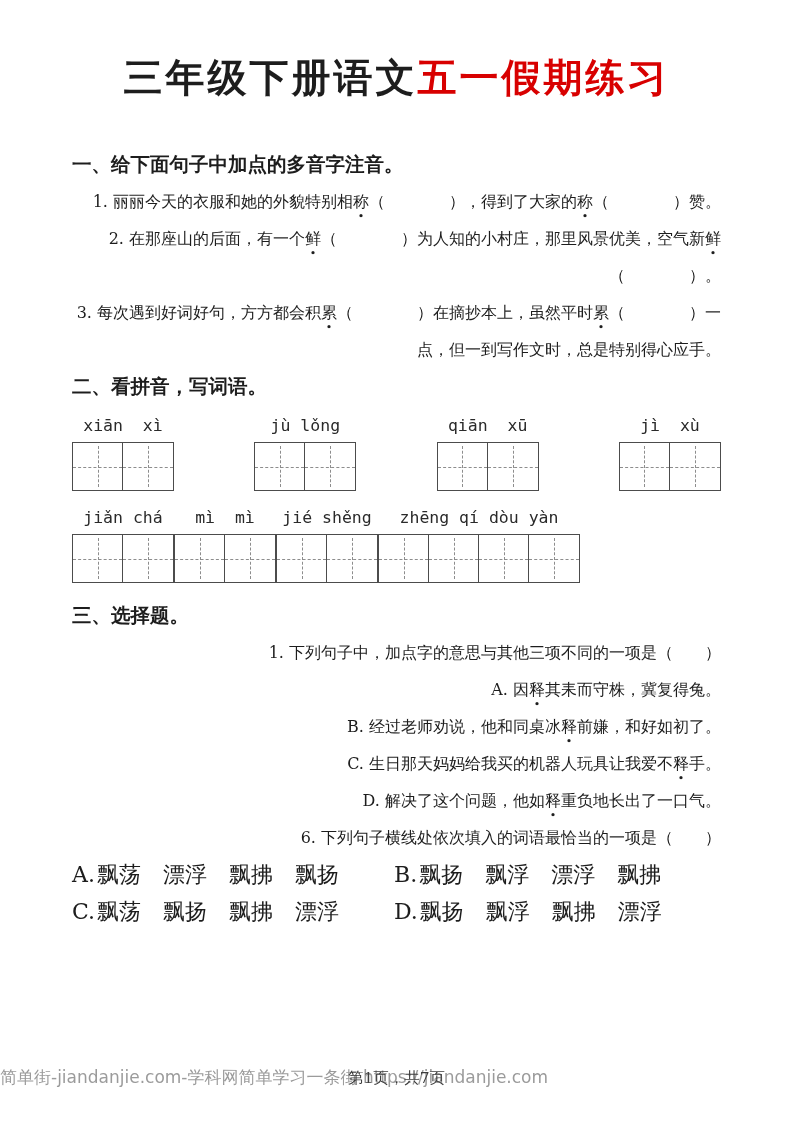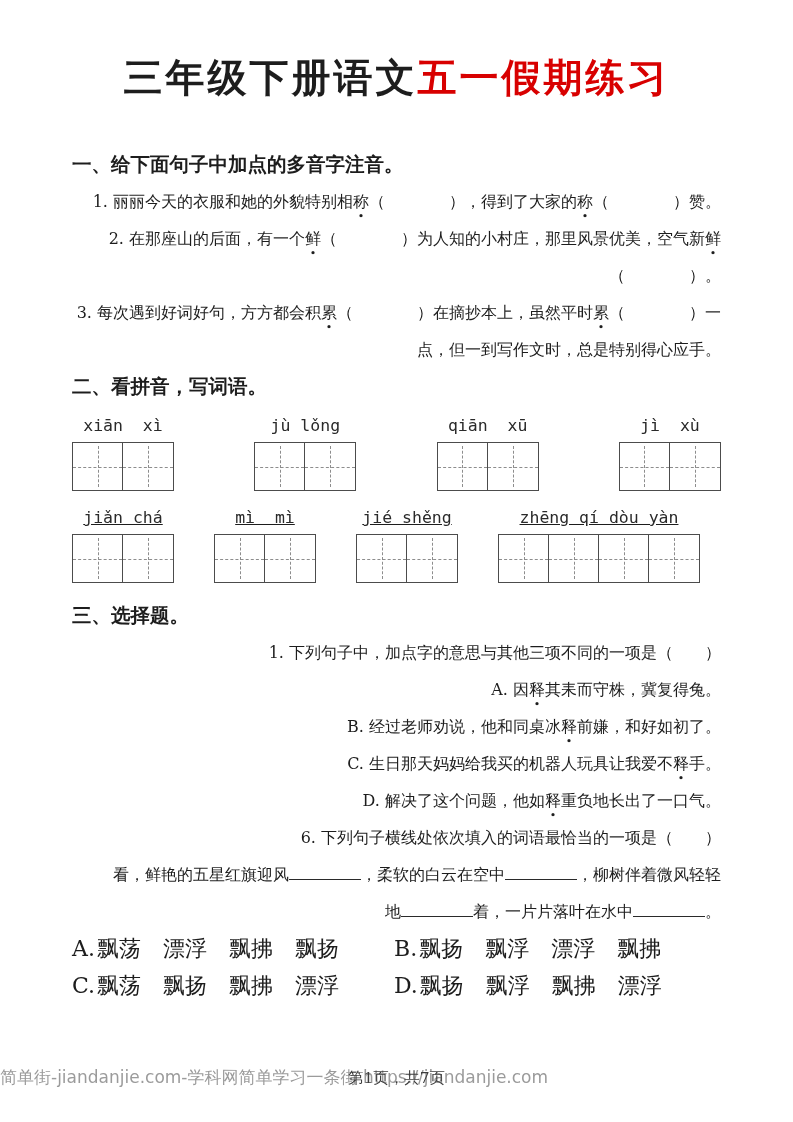--- a/index.html
+++ b/index.html
@@ -24,21 +24,21 @@
     content:"•"; position:absolute; left:50%; transform:translateX(-50%);
     bottom:-11px; font-size:11px; line-height:1; color:#1d1d1d;
   }
   .blank {
     display:inline-block; width:72px; height:0.95em;
     border-bottom:1.5px solid #2a2a2a; vertical-align:baseline;
   }
   
   .py-row { display:flex; }
   .py-row1 { justify-content:space-between; margin-top:8px; }
-  .py-row2 { gap:40px; margin-top:14px;text-decoration:underline; }
+  .py-row2 { margin-top:14px; }
   .py-group { text-align:center; }
   .py-label {
     font-family:"DejaVu Sans Mono", monospace; font-size:16.5px;
     line-height:26px; white-space:pre; color:#2a2a2a;
   }
   .tzg { display:flex; border:1.5px solid #4c4c4c; margin-top:3px; background:#fff; }
   .tzg .cell { width:50px; height:47px; position:relative; border-right:1px solid #4c4c4c; }
   .tzg .cell:last-child { border-right:none; }
   .tzg .cell::before {
     content:""; position:absolute; top:3px; bottom:3px; left:50%;
@@ -142,21 +142,20 @@
     </div>
   </div>
 
   <div class="sec-h" style="margin-top:14px;">三、选择题。</div>
   <p class="line">1. 下列句子中，加点字的意思与其他三项不同的一项是（　　）</p>
   <p class="line">A. 因<span class="du">释</span>其耒而守株，冀复得兔。</p>
   <p class="line">B. 经过老师劝说，他和同桌冰<span class="du">释</span>前嫌，和好如初了。</p>
   <p class="line">C. 生日那天妈妈给我买的机器人玩具让我爱不<span class="du">释</span>手。</p>
   <p class="line">D. 解决了这个问题，他如<span class="du">释</span>重负地长出了一口气。</p>
   <p class="line">6. 下列句子横线处依次填入的词语最恰当的一项是（　　）</p>
-  <p class="line fill">看，鲜艳的五星红旗迎风<span class="blank"></span>，柔软的白云在空中<span class="blank"></span>，柳树伴着微风轻轻地<span class="blank"></span>着，一片片落叶在水中<span class="blank"></span>。</p>
 
   <div class="opt2">
     <div class="q2opt"><span>A.</span><span class="q2words">飘荡　漂浮　飘拂　飘扬</span></div>
     <div class="q2opt"><span>B.</span><span class="q2words">飘扬　飘浮　漂浮　飘拂</span></div>
     <div class="q2opt"><span>C.</span><span class="q2words">飘荡　飘扬　飘拂　漂浮</span></div>
     <div class="q2opt"><span>D.</span><span class="q2words">飘扬　飘浮　飘拂　漂浮</span></div>
   </div>
 
   <div class="footer">
     <span class="watermark">简单街-jiandanjie.com-学科网简单学习一条街 https://jiandanjie.com</span>

